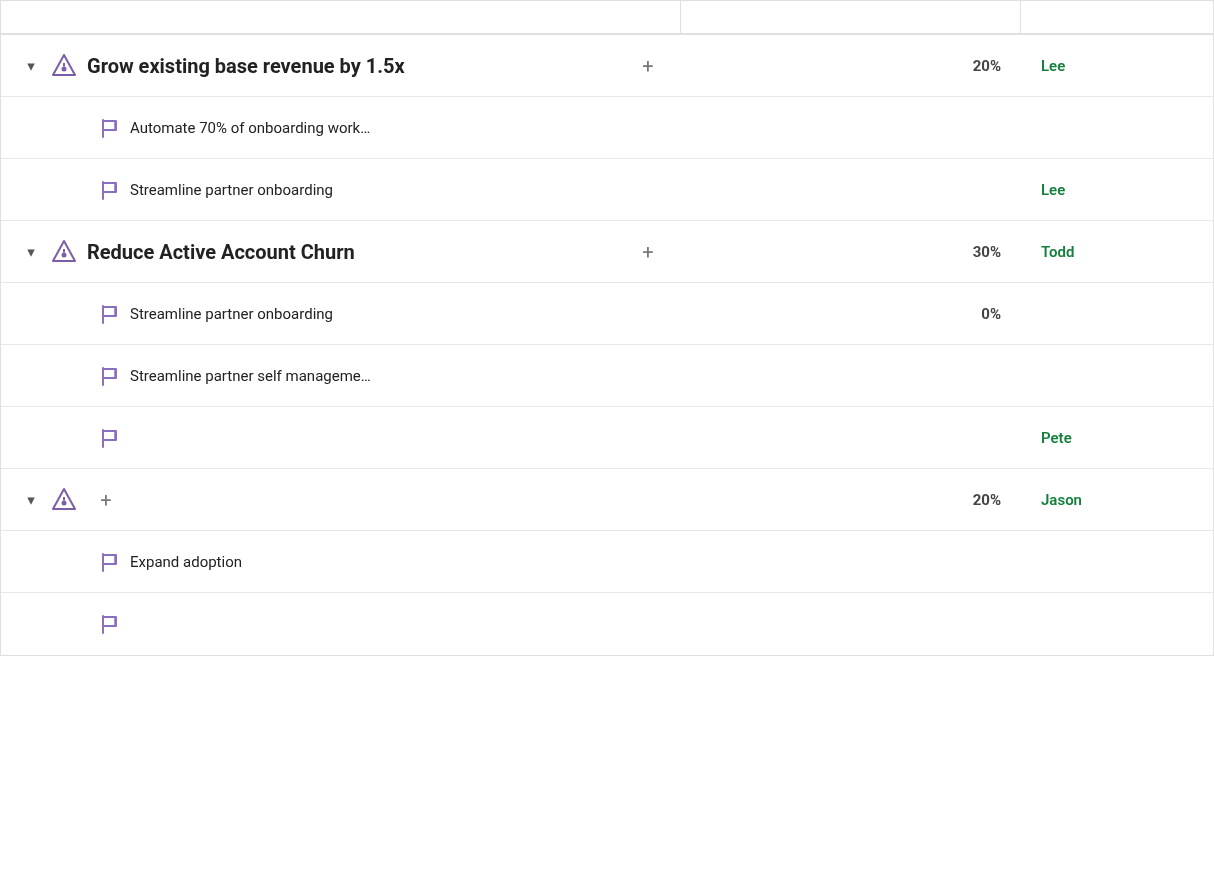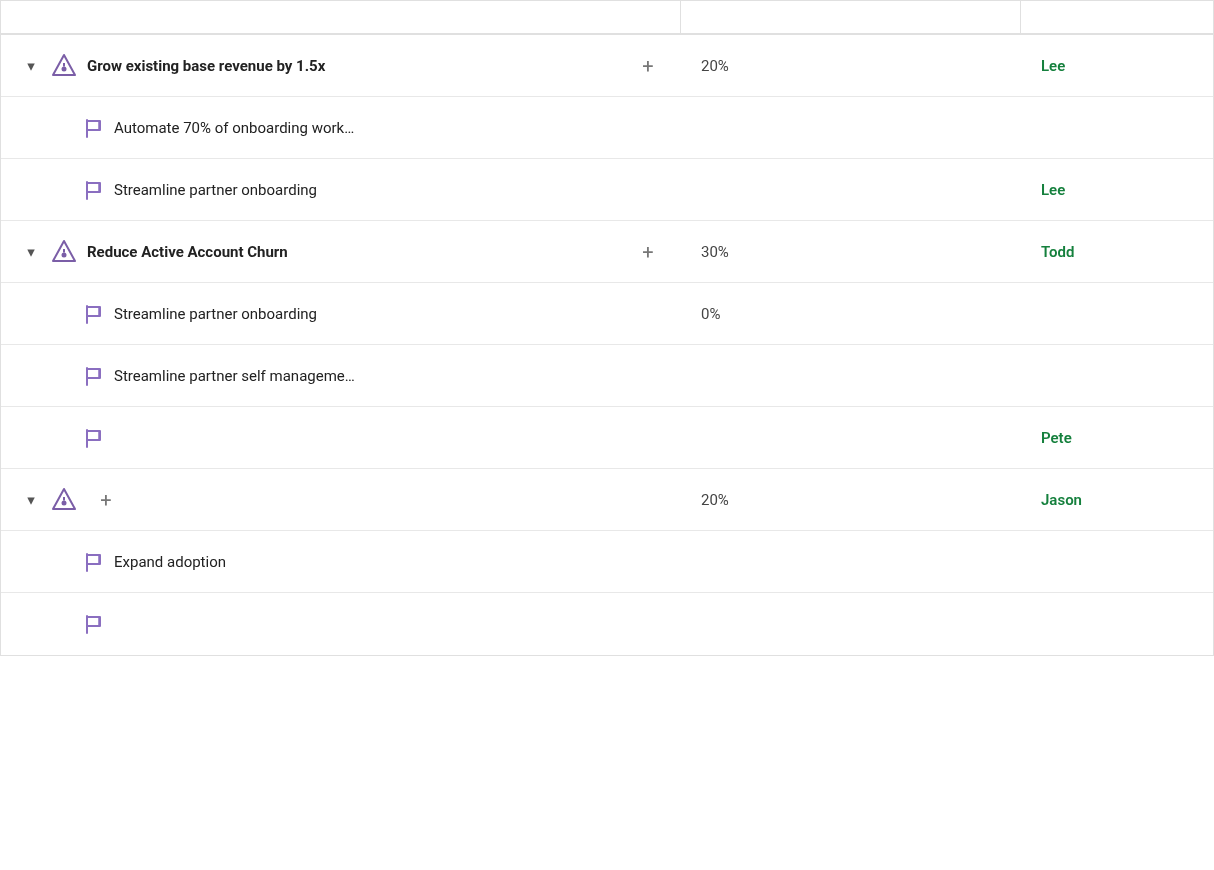--- a/index.html
+++ b/index.html
@@ -37,26 +37,27 @@
     .table-row:last-child {
       border-bottom: none;
     }
     .row-main {
       display: flex;
       align-items: center;
       padding: 14px 20px;
       gap: 10px;
     }
     .row-main.indented {
-      padding-left: 81px;
+      padding-left: 60px;
+      margin-left: 37px;
     }
     .row-allocation {
       padding: 14px 20px;
-      text-align: left;
-      font-weight: 400;
+      text-align: right;
+      font-weight: 700;
       color: #444;
     }
     .row-owner {
       padding: 14px 20px;
       font-weight: 600;
       color: #15803d;
     }
     .chevron-icon {
       width: 20px;
       height: 20px;
@@ -76,21 +77,21 @@
       width: 22px;
       height: 22px;
       flex-shrink: 0;
     }
     .row-label {
       flex: 1;
       color: #222;
     }
     .row-label.bold {
       font-weight: 700;
-      font-size: 15px;
+      font-size: 20px;
     }
     .add-btn {
       width: 26px;
       height: 26px;
       display: flex;
       align-items: center;
       justify-content: center;
       cursor: pointer;
       color: #777;
       font-size: 20px;

